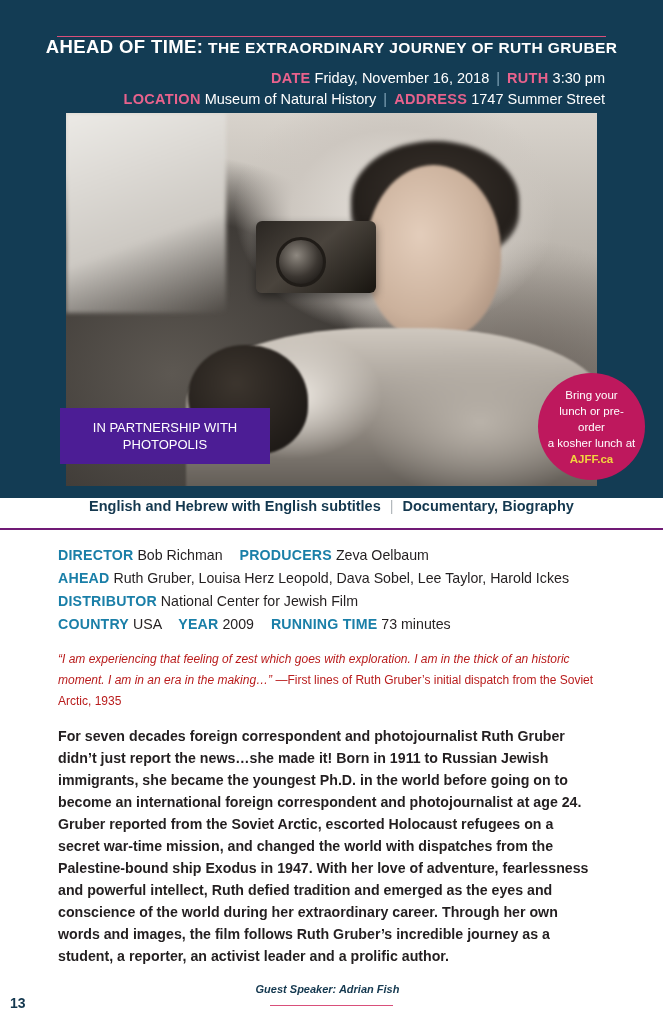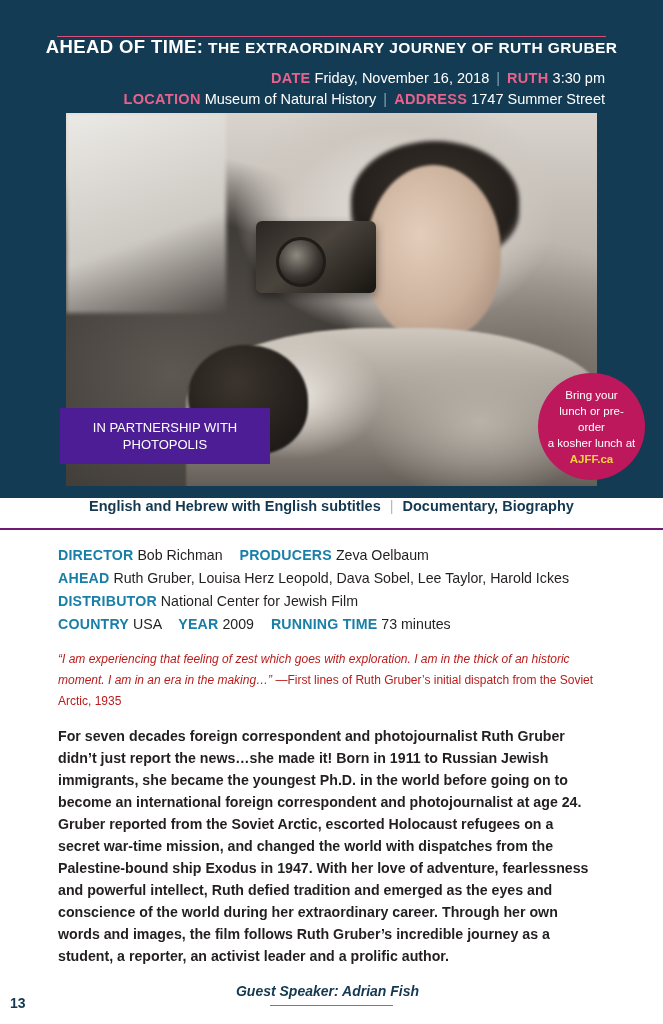--- a/index.html
+++ b/index.html
@@ -259,21 +259,21 @@
     font-size: 14.2px;
     line-height: 22px;
     color: #231f20;
     text-align: left;
     font-weight: bold;
   }
 
   .guest {
     margin-top: 16px;
     text-align: center;
-    font-size: 14px;
+    font-size: 11px;
     font-style: italic;
     font-weight: bold;
     color: #14384f;
   }
 
   .footer {
     position: absolute;
     left: 0;
     right: 0;
     bottom: 12px;

